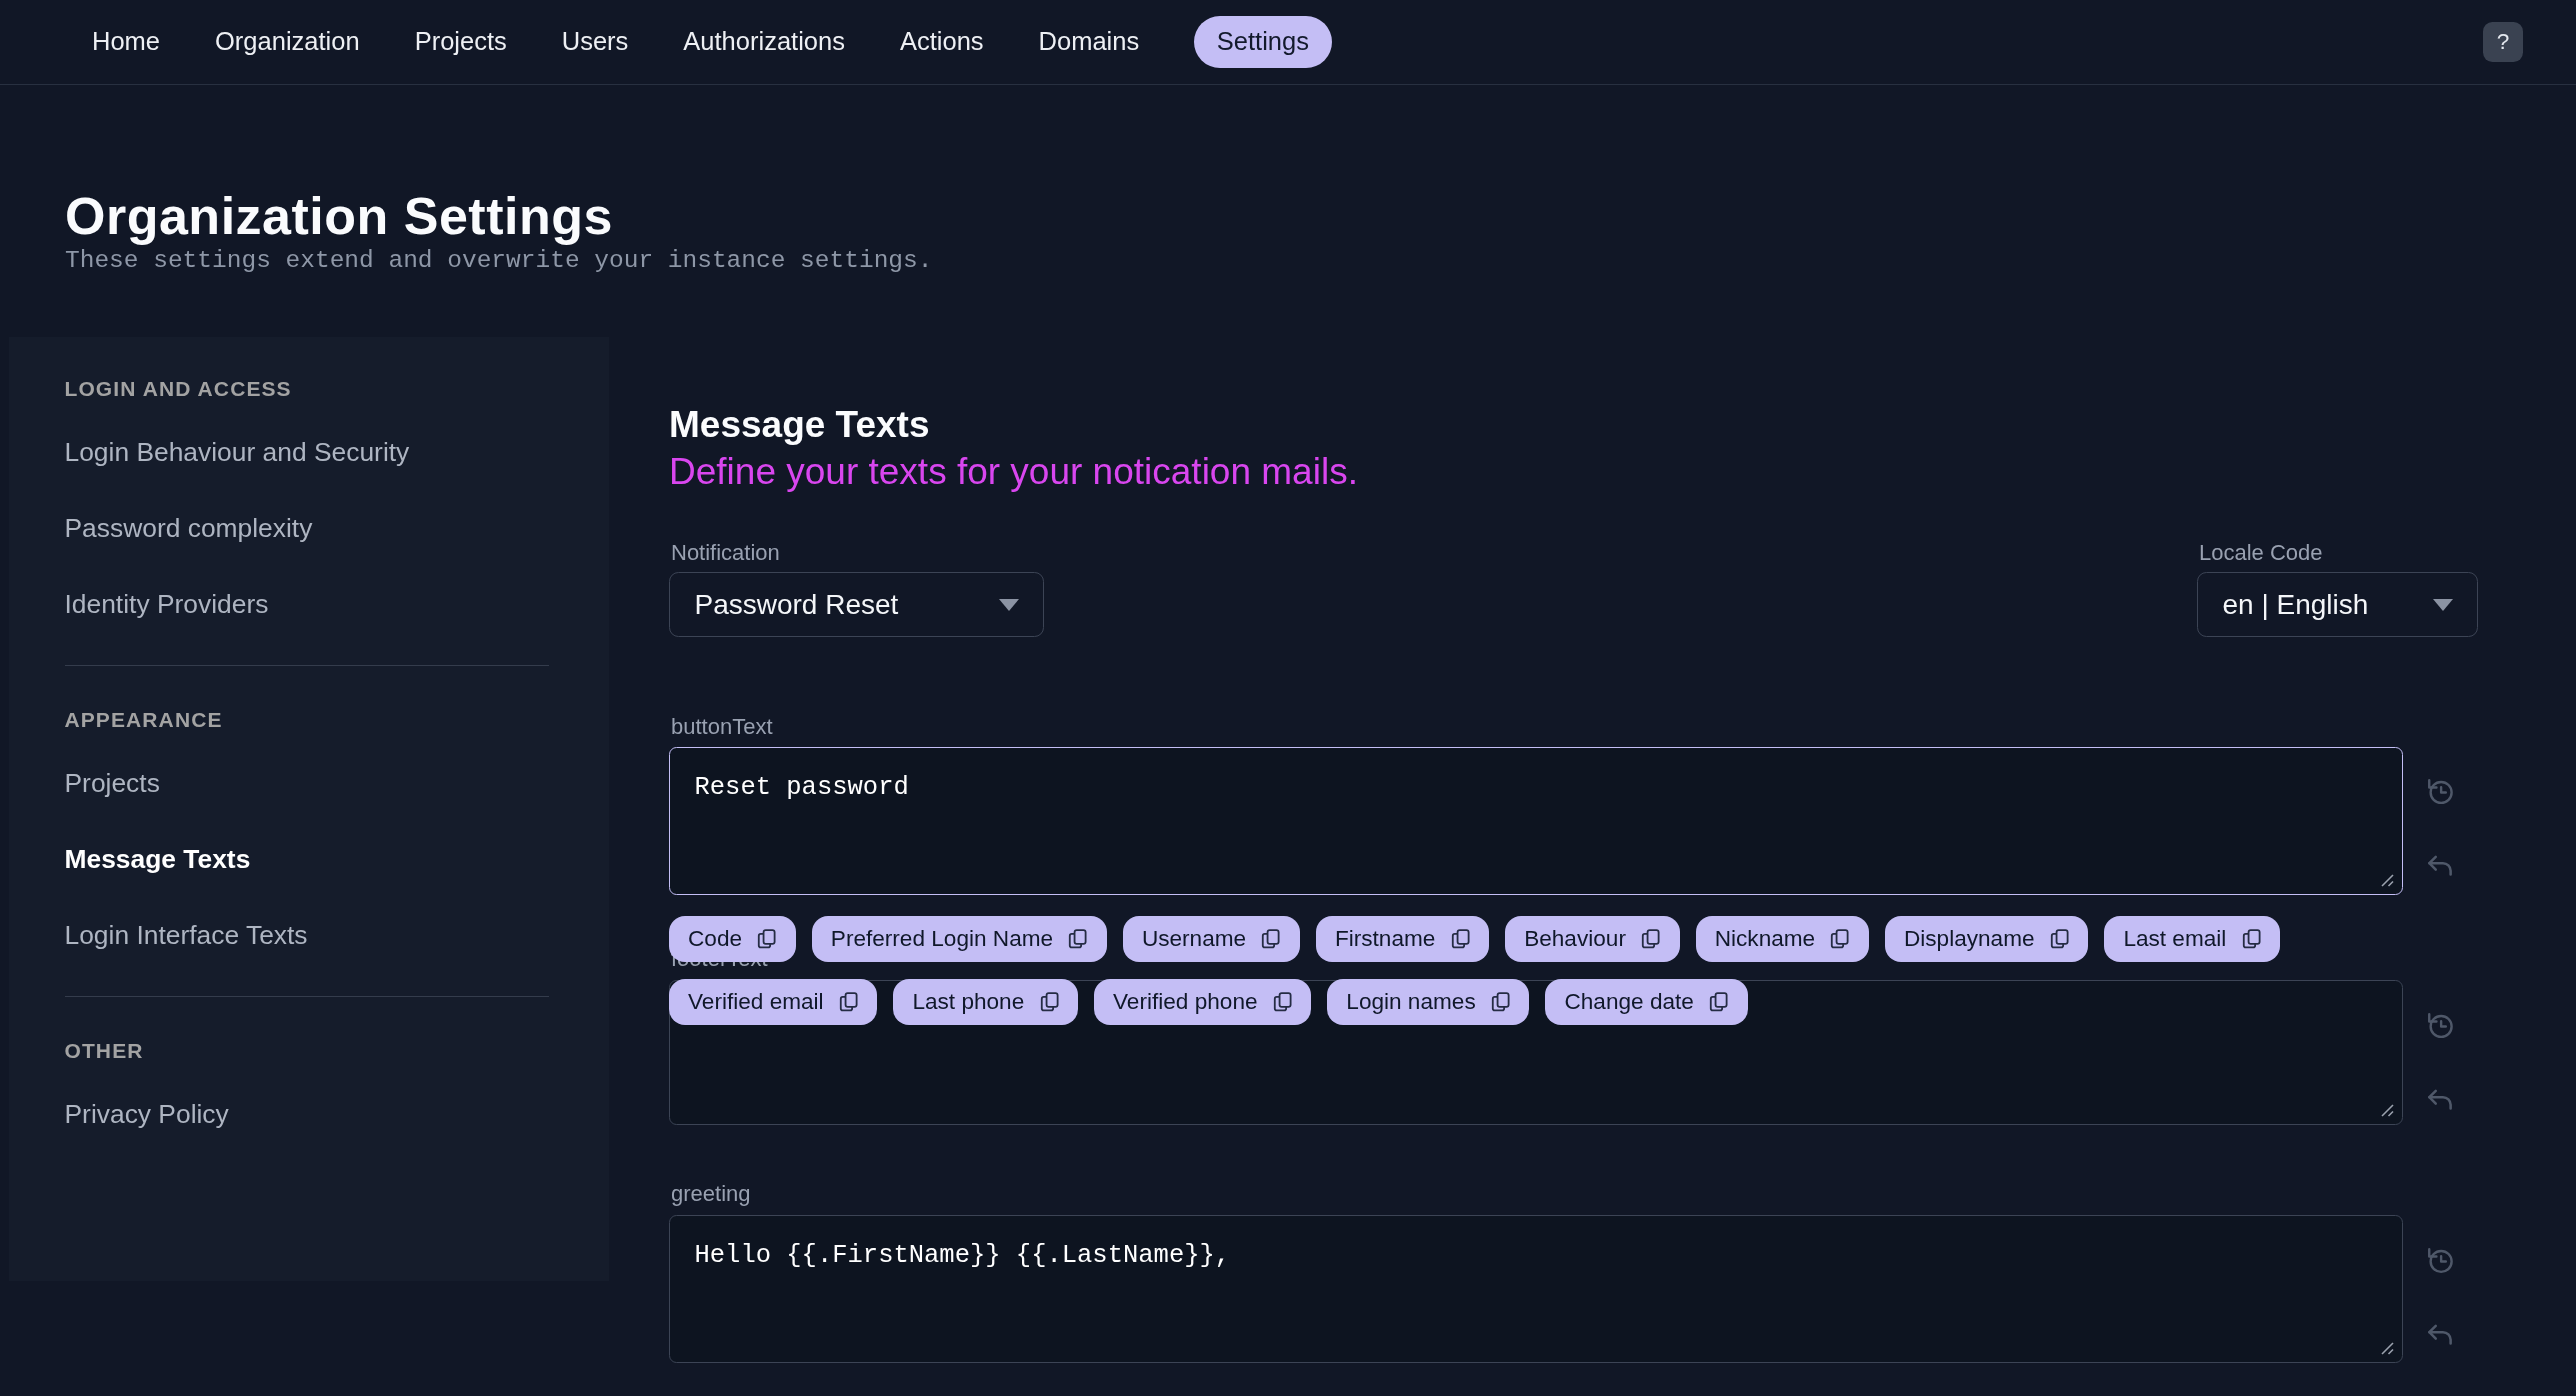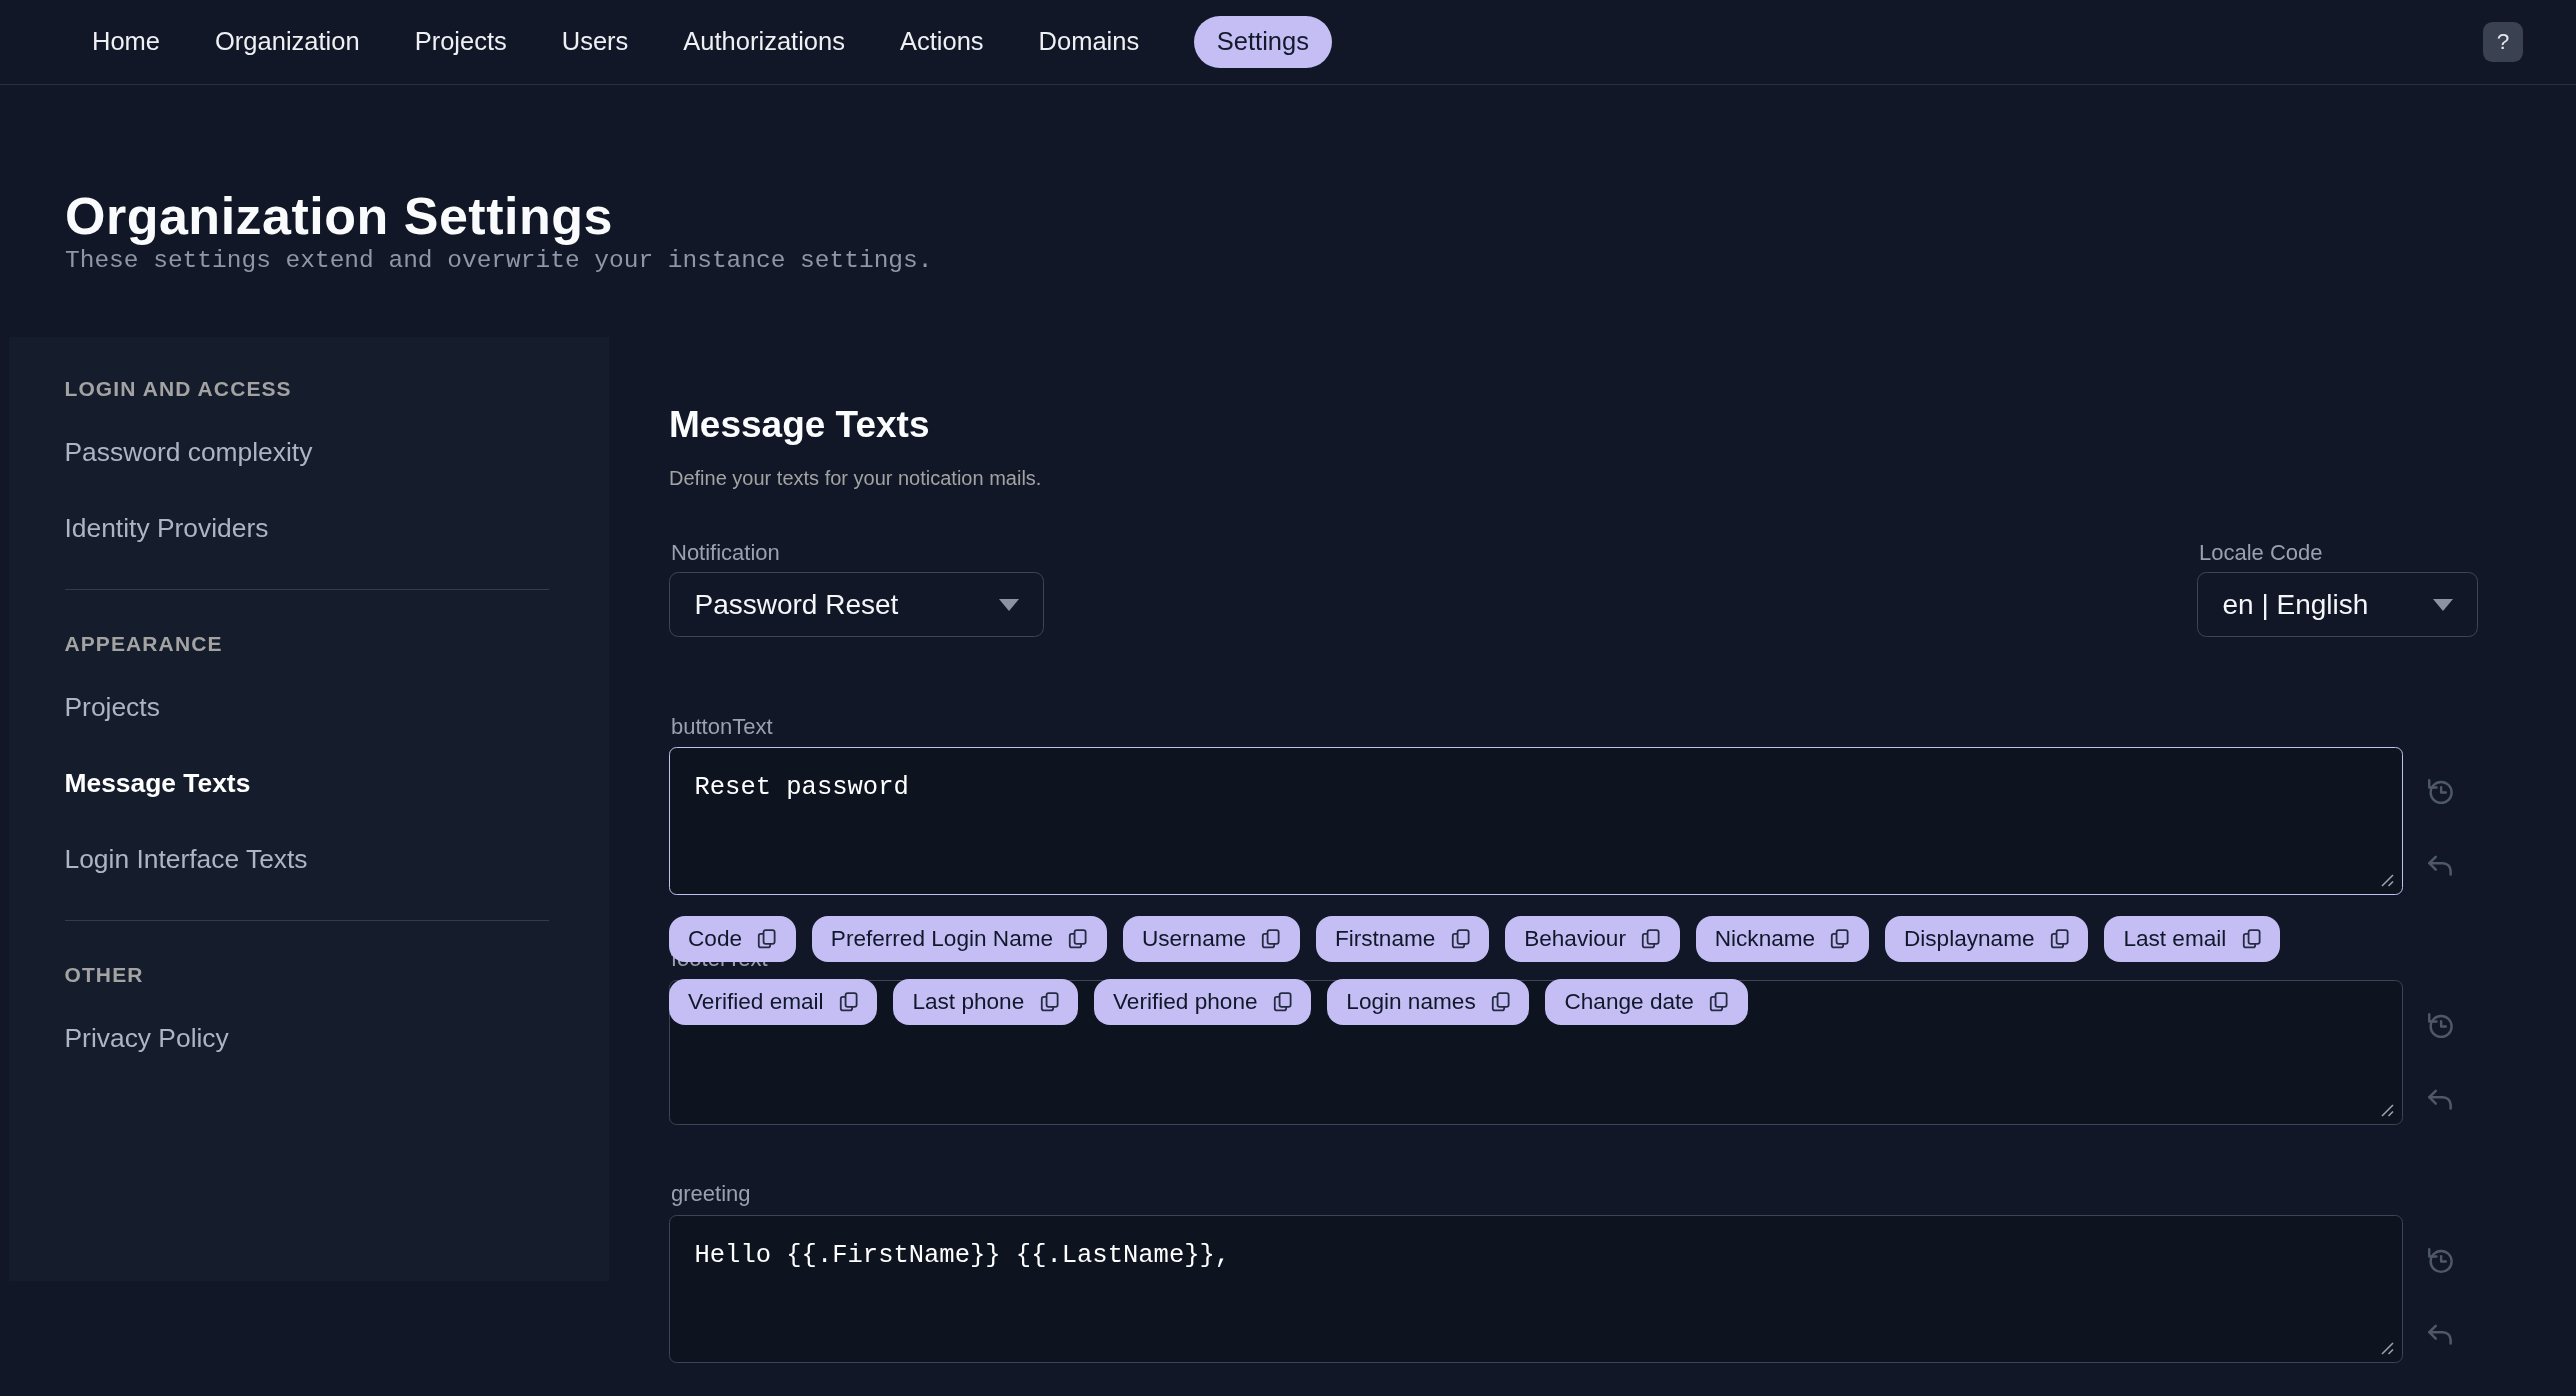--- a/index.html
+++ b/index.html
@@ -71,21 +71,21 @@
     margin:9.4px 60px 42px 0;
   }
 
   
   .main-title{
     position:absolute;left:669px;top:373px;
     font-size:37px;font-weight:600;color:#fbfcfe;
   }
   .main-subtitle{
     position:absolute;left:669px;top:451px;
-    font-size:20px;color:#a3a3a3;margin-top:16px;
+    font-size:37px;color:#d946ef;
   }
 
   .field-label{
     position:absolute;font-size:22px;color:#99a1b1;white-space:nowrap;
   }
 
   .selectbox{
     position:absolute;height:65px;border:1.9px solid var(--border-muted);border-radius:9.4px;
     display:flex;align-items:center;justify-content:space-between;
     padding:0 24.5px;cursor:pointer;background:transparent;
@@ -152,20 +152,21 @@
   <a class="nav-link pill">Settings</a>
   <span class="nav-spacer"></span>
   <button class="help-btn">?</button>
 </nav>
 
 <h1 class="page-title">Organization Settings</h1>
 <div class="page-subtitle">These settings extend and overwrite your instance settings.</div>
 
 <aside class="sidebar">
   <div class="side-section-title">LOGIN AND ACCESS</div>
+  <div class="side-item">Login Behaviour and Security</div>
   <div class="side-item">Password complexity</div>
   <div class="side-item">Identity Providers</div>
   <hr class="side-divider">
   <div class="side-section-title">APPEARANCE</div>
   <div class="side-item">Projects</div>
   <div class="side-item active">Message Texts</div>
   <div class="side-item">Login Interface Texts</div>
   <hr class="side-divider">
   <div class="side-section-title">OTHER</div>
   <div class="side-item">Privacy Policy</div>

